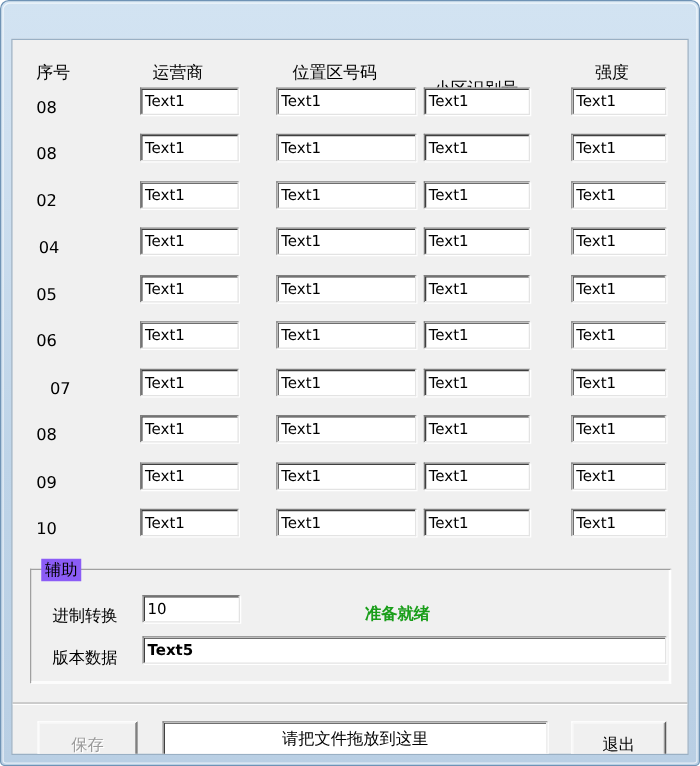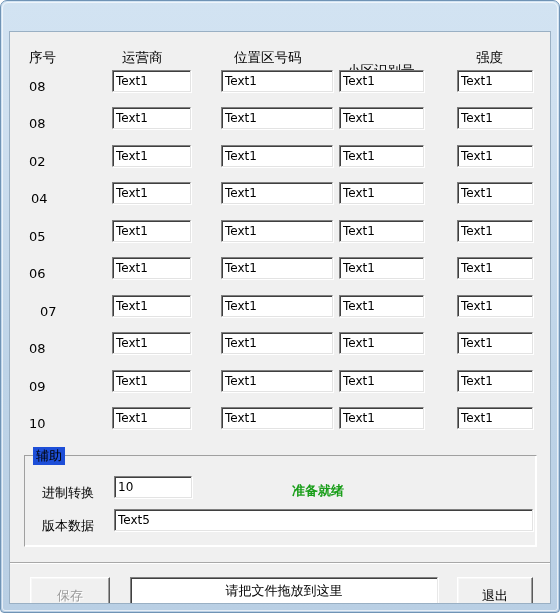--- a/index.html
+++ b/index.html
@@ -169,21 +169,21 @@
     position: absolute;
     left: 0; top: 0; right: 0; bottom: 0;
     border: 1px solid #ffffff;
     border-left: none;
     border-top: none;
     pointer-events: none;
   }
   .group-title {
     position: absolute;
     left: 8px; top: -9px;
-    background: #1d4ed8;
+    background: #8b5cf6;
     padding: 0 3px;
     font-size: 13px;
     color: #000;
     white-space: nowrap;
     font-family: Liberation Serif, serif;
   }
 
   .status-green {
     position: absolute;
     font-size: 13px;
@@ -319,21 +319,21 @@
     <div class="groupbox" style="left:14px; top:423px; width:513px; height:92px;">
       <div class="inner-line"></div>
       <div class="group-title">辅助</div>
     </div>
 
     <div class="lbl" style="left:32px; top:452px;">进制转换</div>
     <div class="tb" style="left:104px; top:444px; width:78px; height:22px;">10</div>
     <div class="status-green" style="left:282px; top:450px; color:#1a9e1a;">准备就绪</div>
 
     <div class="lbl" style="left:32px; top:485px;">版本数据</div>
-    <div class="tb" style="left:104px; top:477px; width:419px; height:22px;">Text5</div>
+    <div class="tb" style="left:104px; top:477px; width:419px; height:22px;font-weight:bold;">Text5</div>
 
     <div class="sep" style="top:530px;"></div>
 
     <div class="btn disabled" style="left:20px; top:545px; width:80px; height:38px;">保存</div>
 
     <div class="dropzone" style="left:120px; top:545px; width:308px; height:38px;">请把文件拖放到这里</div>
 
     <div class="btn" style="left:447px; top:545px; width:76px; height:38px;">退出</div>
 
   </div>

